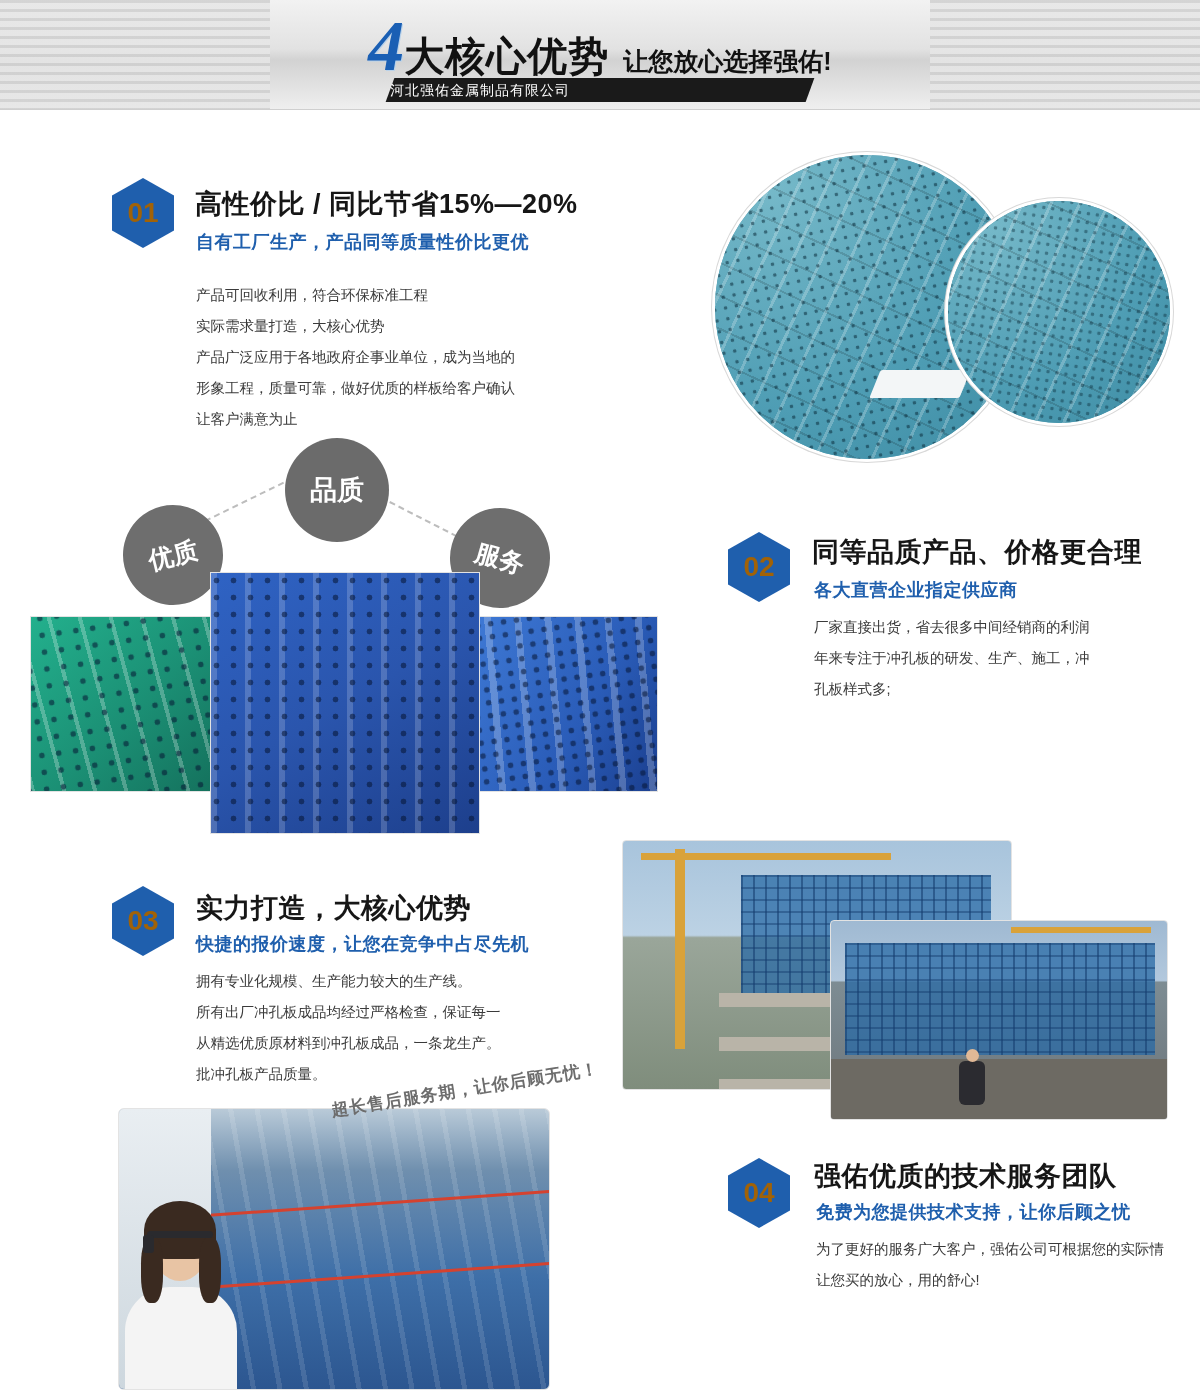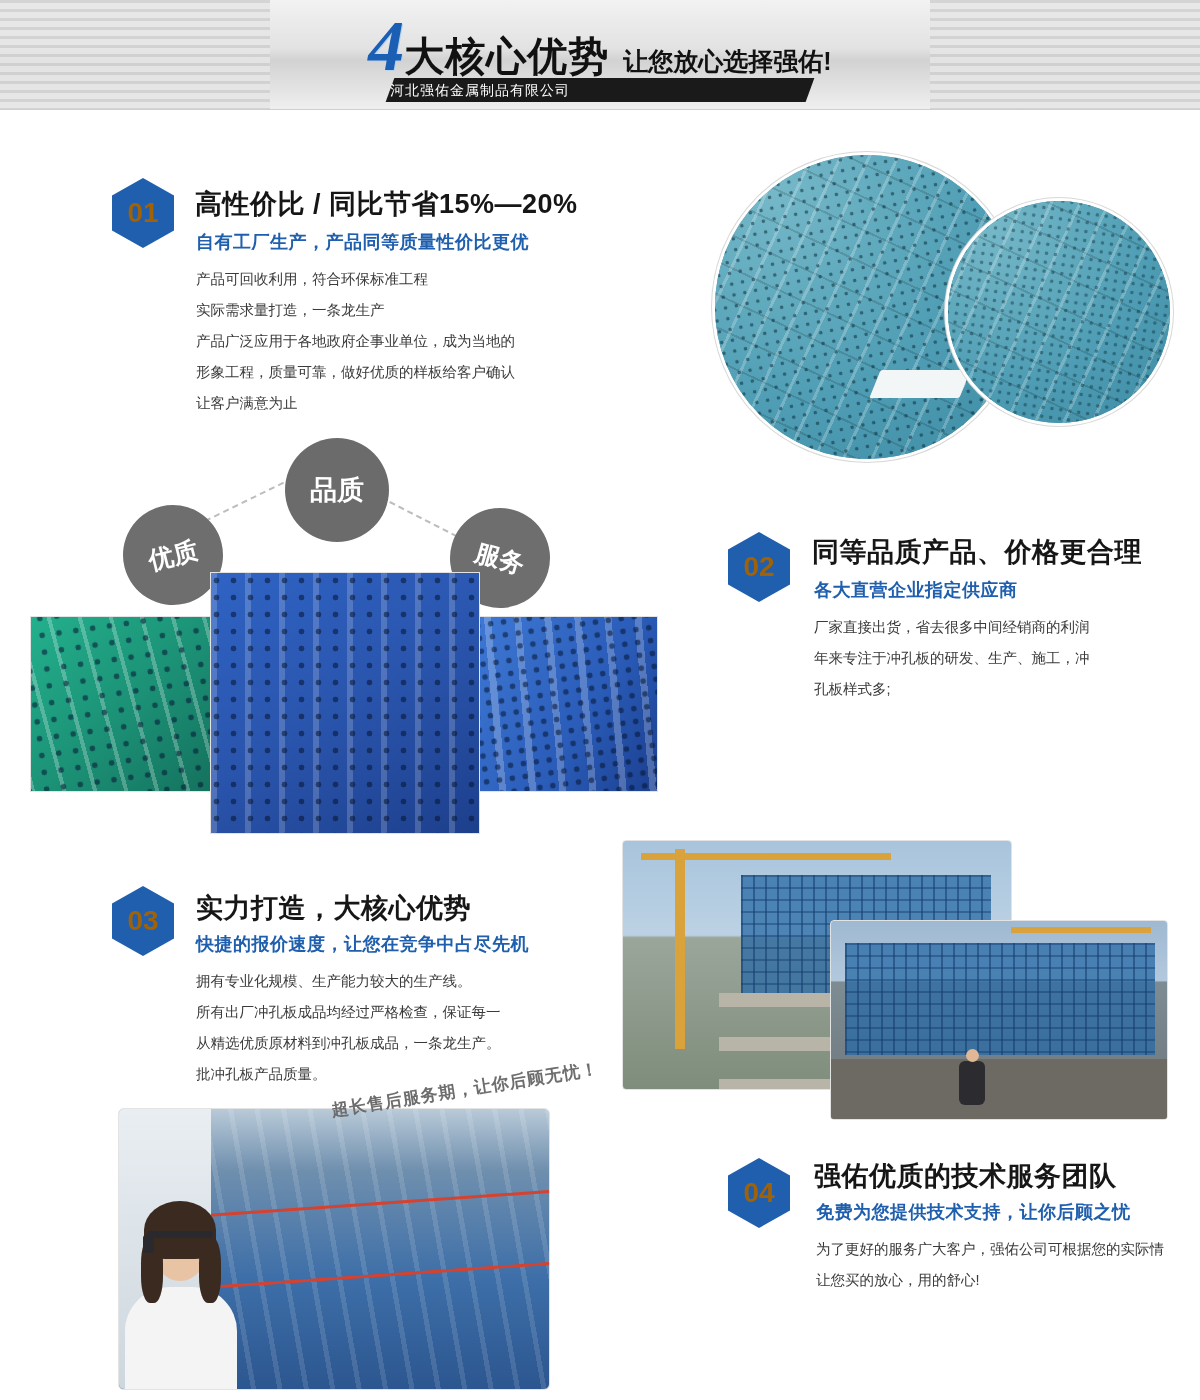--- a/index.html
+++ b/index.html
@@ -230,23 +230,23 @@
       <div class="hdr-bar-text">河北强佑金属制品有限公司</div>
     </div>
   </div>
 
   <div class="hex" style="left:112px; top:178px;">
     <div class="hex-shape"></div>
     <div class="hex-num">01</div>
   </div>
   <div class="blk-title" style="left:195px; top:178px;margin-top:8px;">高性价比 / 同比节省15%—20%</div>
   <div class="blk-sub" style="left:196px; top:230px;">自有工厂生产，产品同等质量性价比更优</div>
-  <div class="blk-body" style="left:196px; top:264px; width:420px;">
+  <div class="blk-body" style="left:196px; top:280px; width:420px;">
     <div>产品可回收利用，符合环保标准工程</div>
-    <div>实际需求量打造，一条龙生产</div>
+    <div>实际需求量打造，大核心优势</div>
     <div>产品广泛应用于各地政府企事业单位，成为当地的</div>
     <div>形象工程，质量可靠，做好优质的样板给客户确认</div>
     <div>让客户满意为止</div>
   </div>
 
   <div class="circle-big" style="left:712px; top:152px; width:310px; height:310px;">
     <div class="panel-tex"></div>
     <div class="dots"></div>
     <div class="white-chip" style="left:160px; top:215px; width:90px; height:28px; transform:skewX(-22deg);"></div>
   </div>

